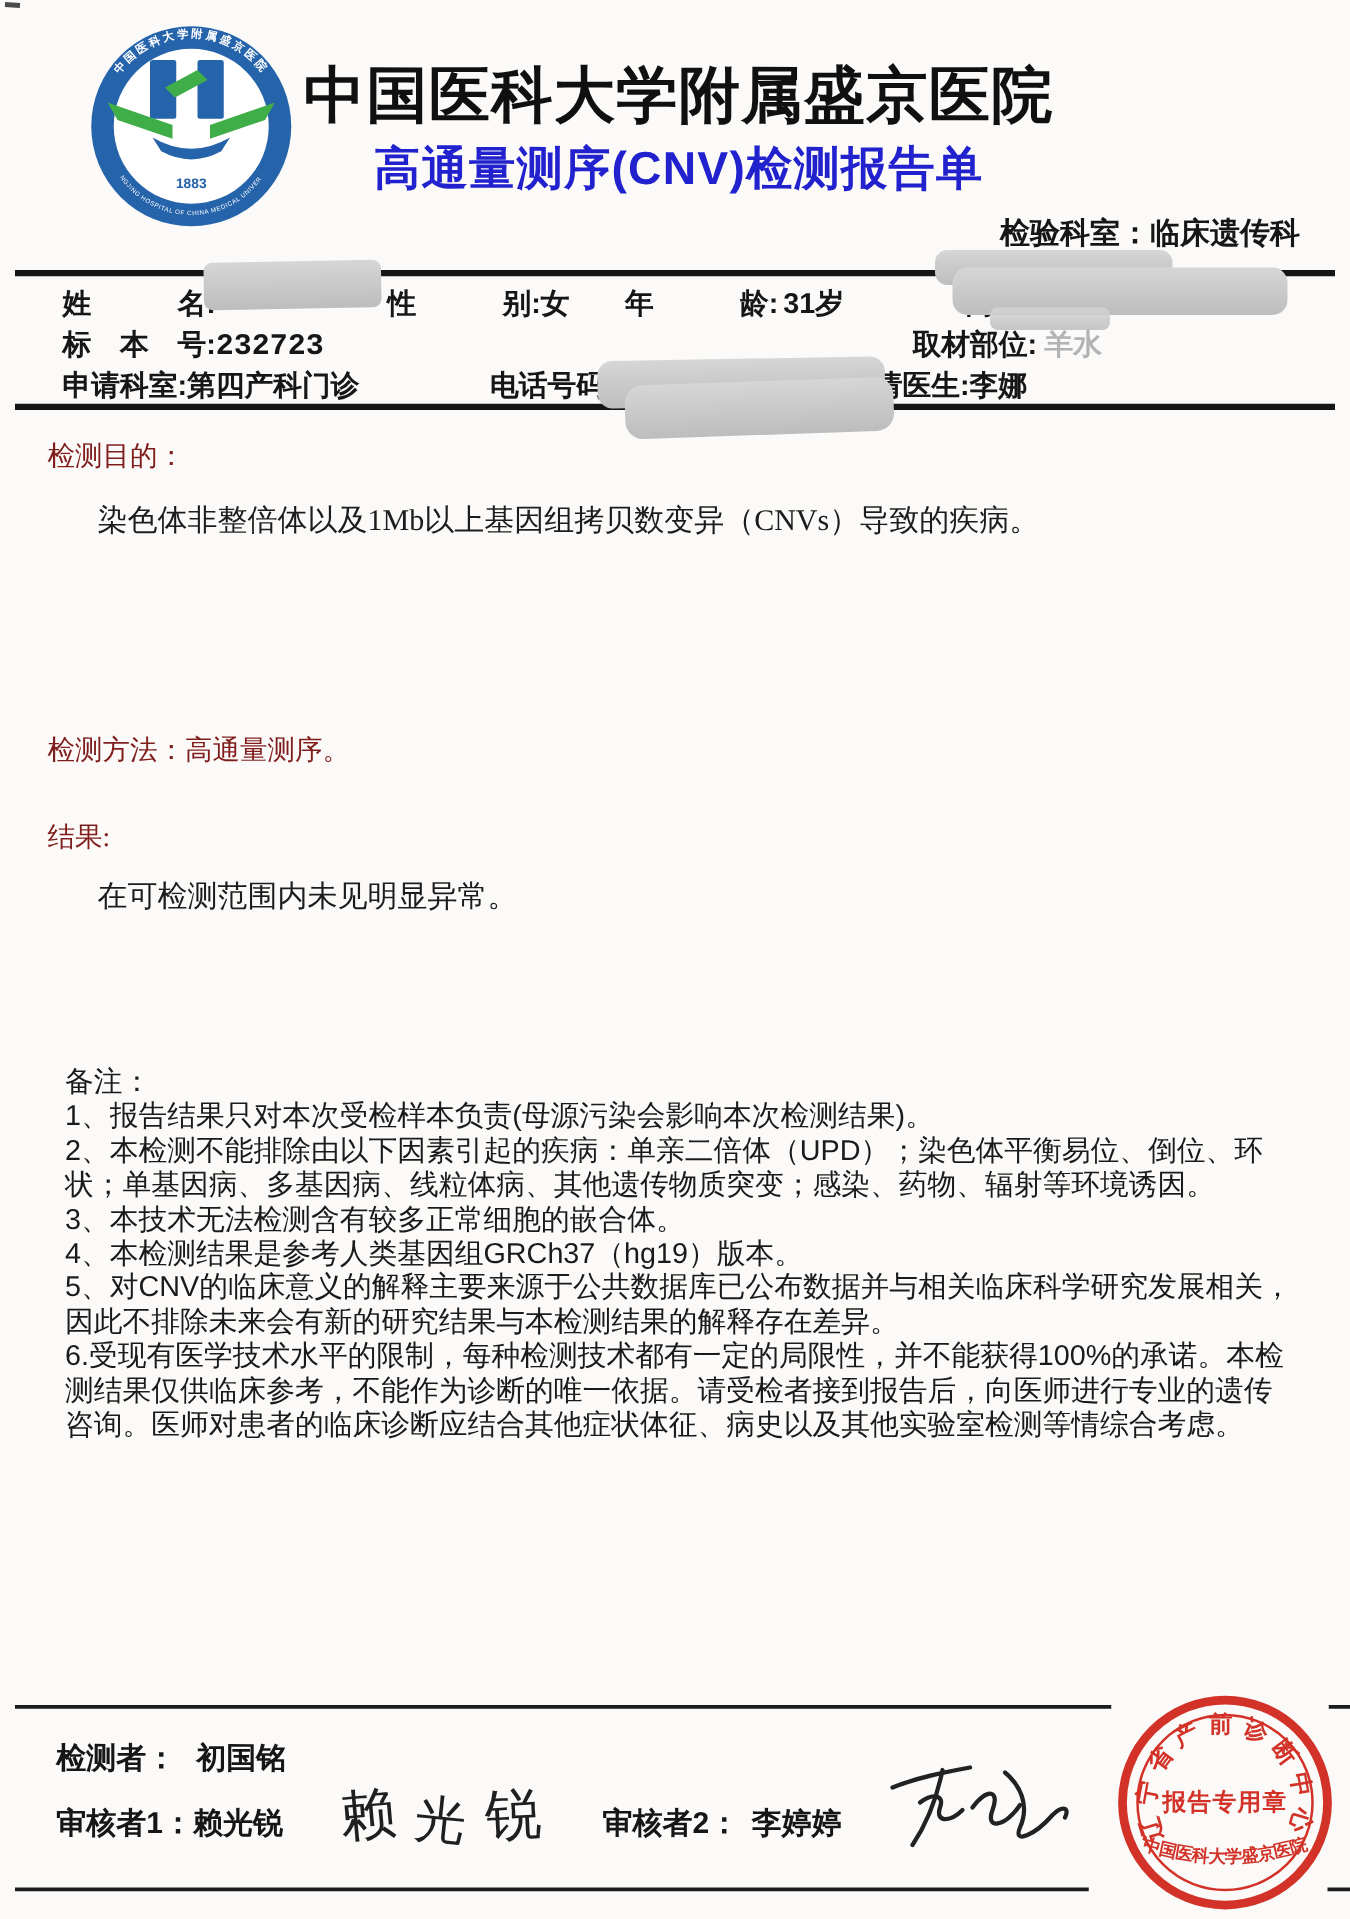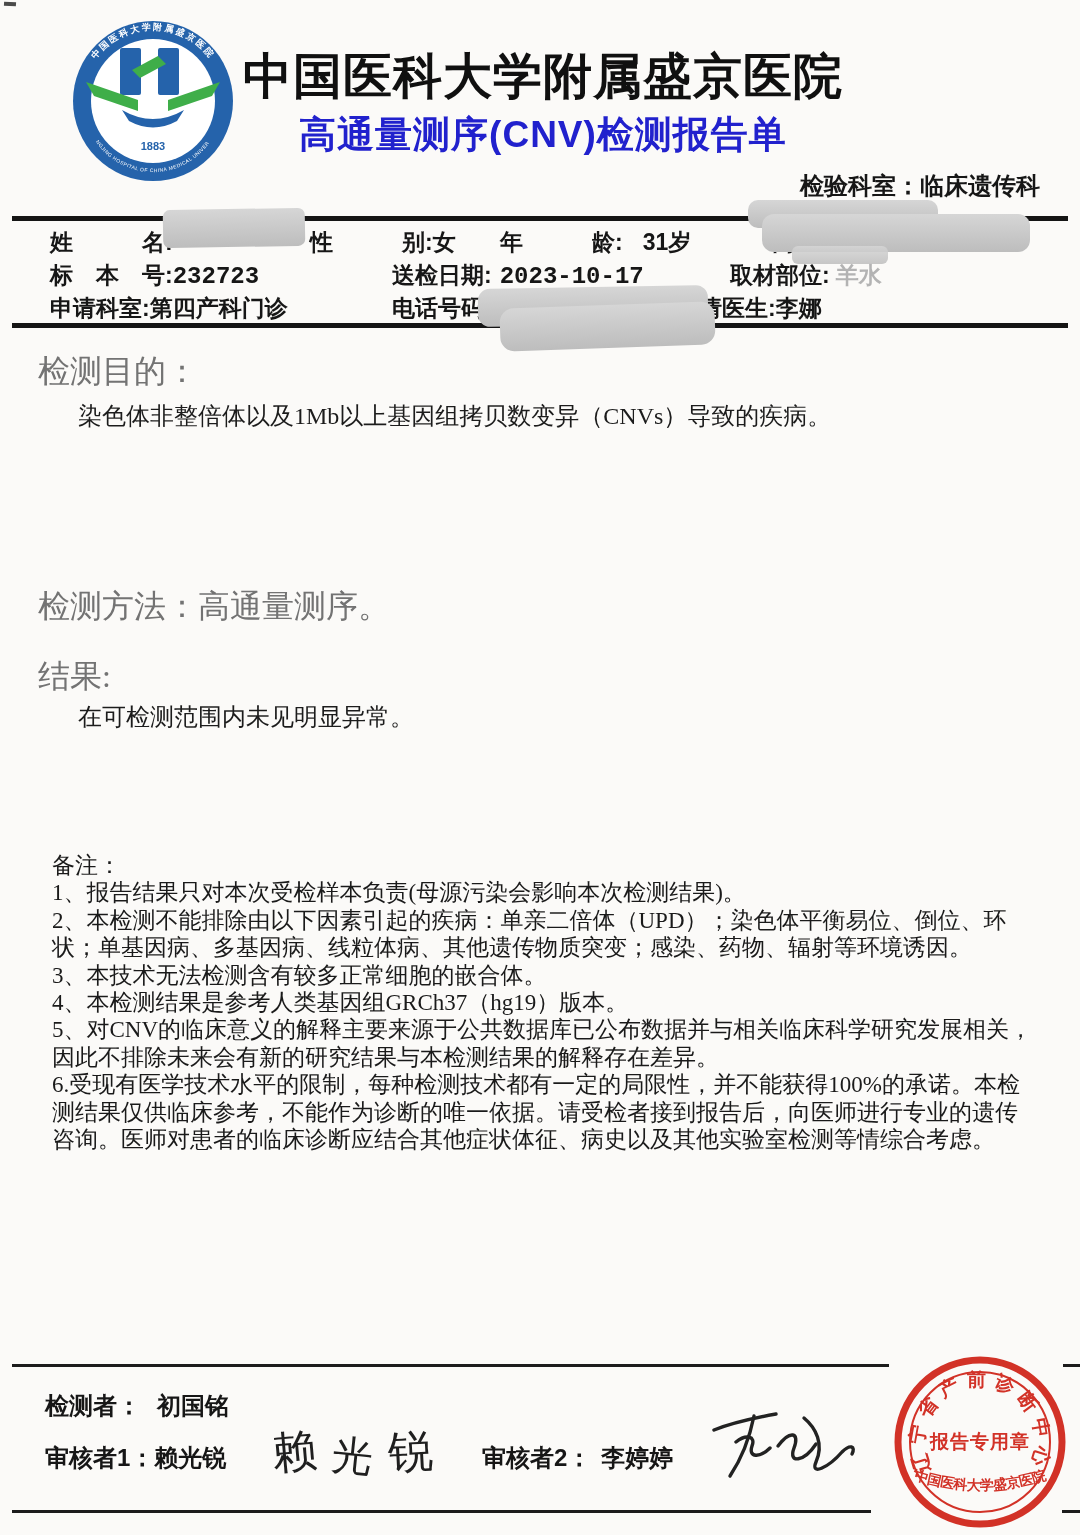--- a/index.html
+++ b/index.html
@@ -18,27 +18,27 @@
   .lab-dept{position:absolute;right:40px;top:170px;font-size:24px;font-weight:700;margin-left:46px;}
 
   .hline{position:absolute;background:#151515;z-index:1;}
   .cell{position:absolute;font-size:23px;font-weight:700;z-index:2;}
   .cell .val{font-weight:700;}
   .cell .num{font-family:"Liberation Mono","DejaVu Sans Mono",monospace;font-size:24px;font-weight:600;}
   .faded{color:#b3b3b3;font-weight:600;}
 
   .redact{position:absolute;background:linear-gradient(180deg,#d6d6d6,#bdbdbd);z-index:5;}
 
-  .sec-label{position:absolute;font-size:32px;color:#737373;z-index:2;
+  .sec-label{position:absolute;font-size:22px;color:#7f1d1d;z-index:2;
     font-family:"Liberation Serif","DejaVu Serif",serif;}
   .sec-text{position:absolute;font-size:24px;color:#1c1c1c;z-index:2;
     font-family:"Liberation Serif","DejaVu Serif",serif;}
 
   .notes{position:absolute;left:52px;top:852px;width:986px;z-index:2;
-    font-family:Liberation Serif, serif;font-size:23px;line-height:27.4px;color:#1a1a1a;}
+    font-family:Liberation Sans, sans-serif;font-size:23px;line-height:27.4px;color:#1a1a1a;}
   .notes .note{margin:0;}
 
   .fl{position:absolute;height:3px;background:#1c1c1c;z-index:1;}
   .fcell{position:absolute;font-size:24px;font-weight:700;z-index:2;}
   .fcell .fval{margin-left:16px;}
   .fcell .fmono{font-family:"Liberation Mono","DejaVu Sans Mono",monospace;font-weight:600;}
 
   .sig1{position:absolute;left:272px;top:1422px;z-index:3;color:#1f1f1f;
     font-family:"Liberation Serif","DejaVu Serif",serif;font-size:45px;font-weight:500;}
   .sig1 span{display:inline-block;margin-right:15px;}
@@ -86,25 +86,24 @@
 
   <div class="hospital-name">中国医科大学附属盛京医院</div>
   <div class="report-title">高通量测序(CNV)检测报告单</div>
   <div class="lab-dept"><span>检验科室：</span><span>临床遗传科</span></div>
 
   <div class="hline" style="left:12px;top:216px;width:1056px;height:5px;"></div>
   <div class="hline" style="left:12px;top:323px;width:1056px;height:5px;"></div>
 
   <div class="cell" style="left:50px;top:227px;"><span>姓　　　名:</span></div>
   <div class="cell" style="left:310px;top:227px;text-align:center;"><span>性　　　别:</span><span class="val">女</span></div>
-  <div class="cell" style="left:500px;top:227px;"><span>年　　　龄:</span><span class="val" style="margin-left:20px;">31岁</span></div>
+  <div class="cell" style="left:500px;top:227px;"><span>年　　　龄:</span><span class="val" style="margin-left:4px;">31岁</span></div>
   <div class="cell" style="left:772px;top:227px;"><span>门</span></div>
 
   <div class="cell" style="left:50px;top:260px;"><span>标　本　号:</span><span class="num">232723</span></div>
-  <div class="cell" style="left:392px;top:260px;"><span>送检日期:</span><span class="num" style="margin-left:8px;">2023-10-17</span></div>
   <div class="cell" style="left:682px;top:260px;margin-left:48px;"><span>取材部位:</span><span class="faded" style="margin-left:6px;">羊水</span></div>
 
   <div class="cell" style="left:50px;top:293px;"><span>申请科室:</span><span class="val">第四产科门诊</span></div>
   <div class="cell" style="left:392px;top:293px;"><span>电话号码:</span></div>
   <div class="cell" style="left:676px;top:293px;"><span>申请医生:</span><span class="val">李娜</span></div>
 
   <div class="redact" style="left:163px;top:209px;width:142px;height:38px;border-radius:7px;transform:rotate(-1deg);"></div>
   <div class="redact" style="left:748px;top:200px;width:190px;height:28px;border-radius:10px;"></div>
   <div class="redact" style="left:762px;top:214px;width:268px;height:38px;border-radius:12px;"></div>
   <div class="redact" style="left:792px;top:246px;width:96px;height:18px;border-radius:6px;opacity:.85;"></div>

